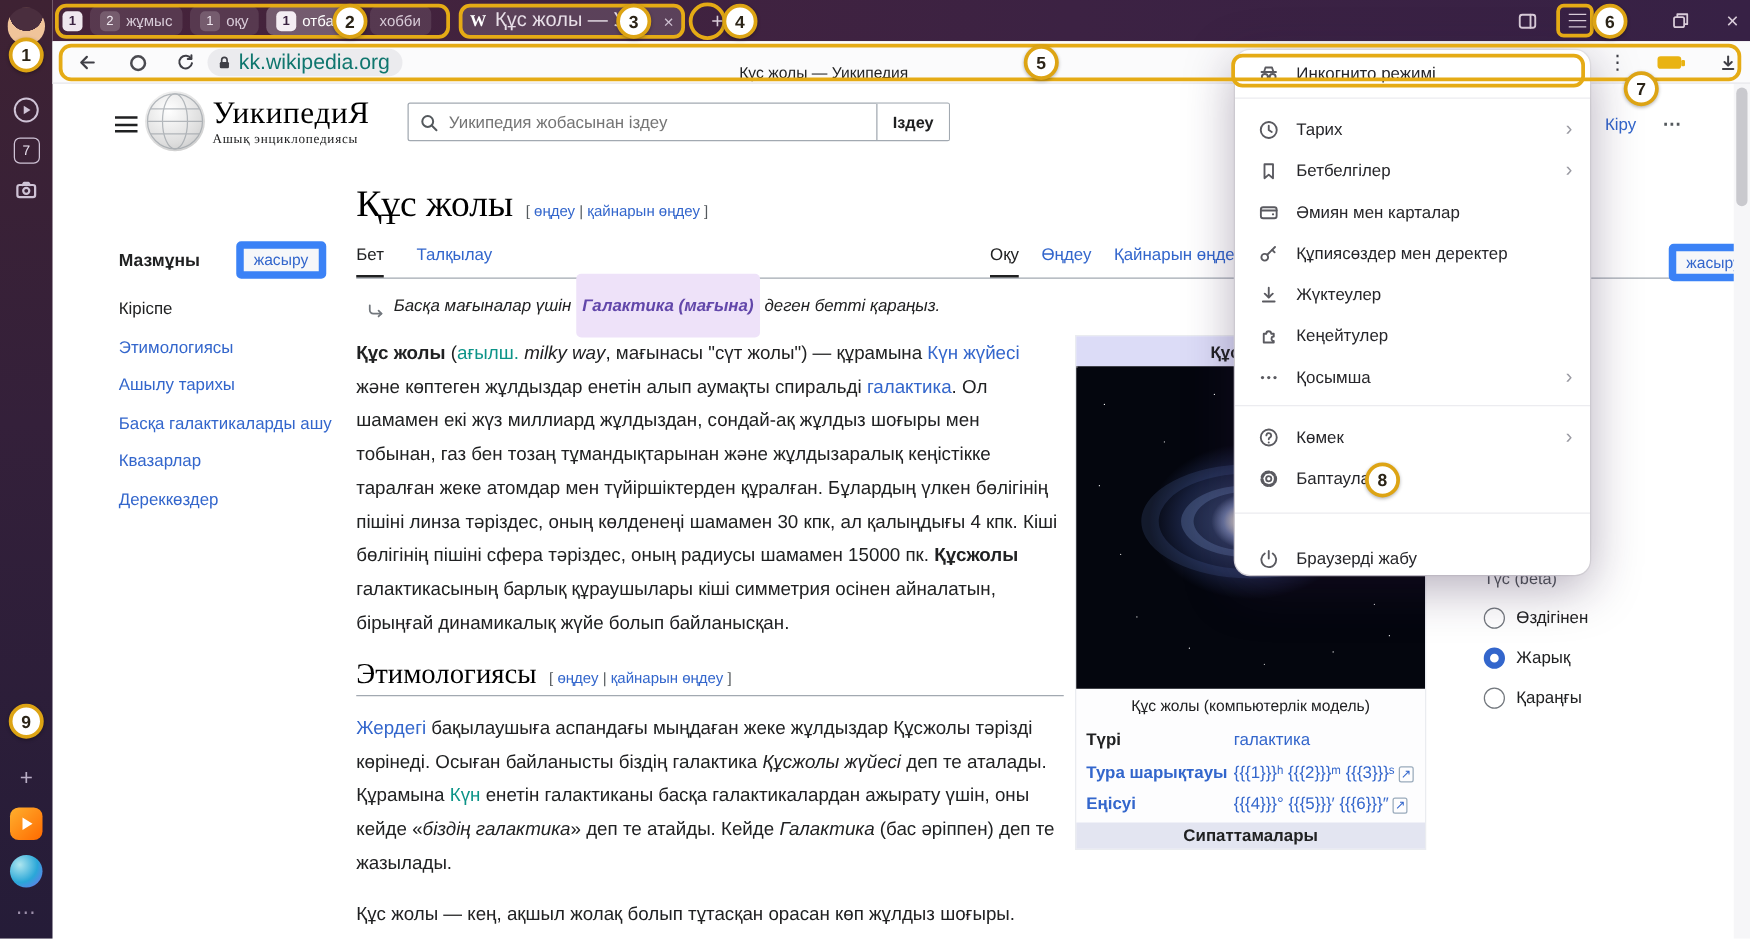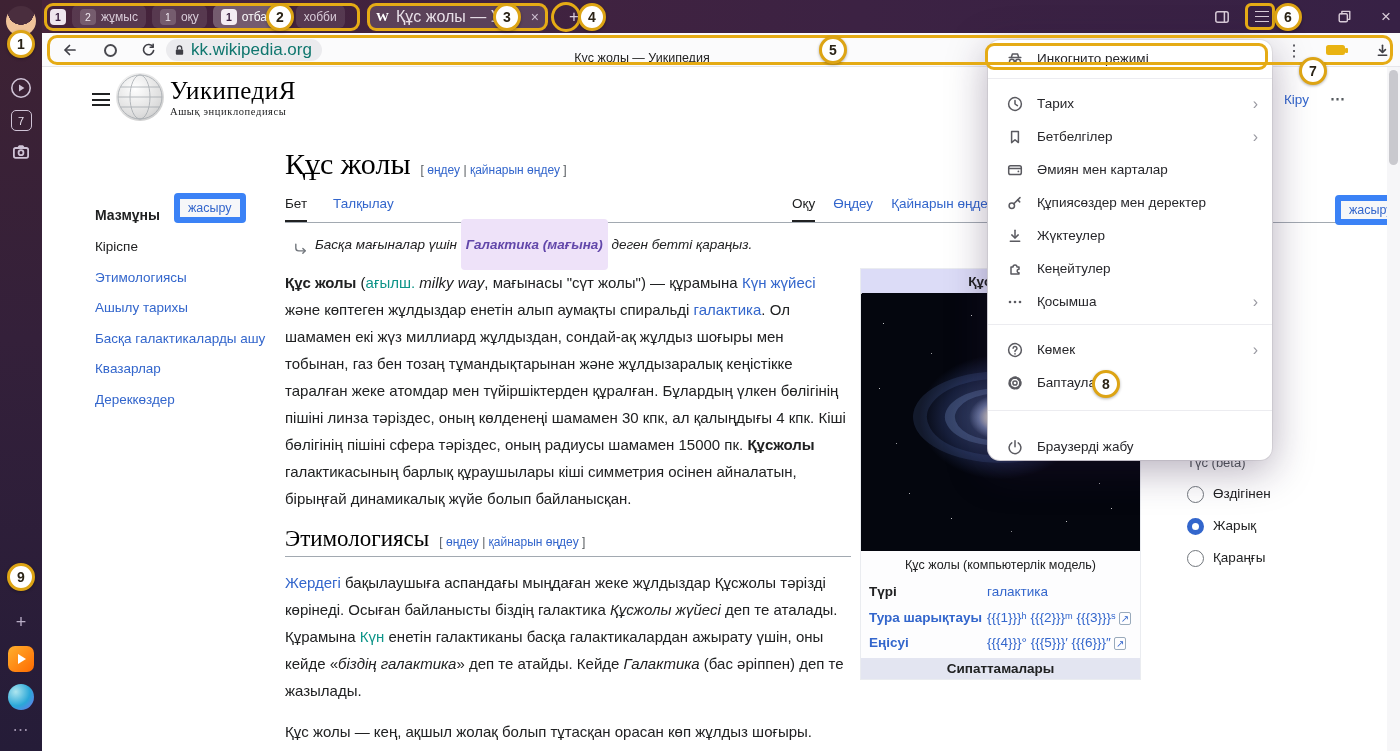--- a/index.html
+++ b/index.html
@@ -34,21 +34,21 @@
   .strip-ic svg{stroke:#d9ccd9;fill:none;stroke-width:1.5;stroke-linecap:round;stroke-linejoin:round}
   .hamb{display:block;width:14px;height:11px;border-top:1.6px solid #d9ccd9;border-bottom:1.6px solid #d9ccd9;position:relative}
   .hamb::after{content:"";position:absolute;left:0;top:3.6px;width:14px;height:1.6px;background:#d9ccd9}
   
   #addressbar{position:absolute;left:42px;top:33px;right:0;height:34px;background:#fbfbfc;border-bottom:1px solid #e6e6ea;z-index:5}
   .addr-ic{position:absolute;top:0;height:34px;display:flex;align-items:center;justify-content:center}
   .addr-ic svg{stroke:#3f3f46;fill:none;stroke-width:1.7;stroke-linecap:round;stroke-linejoin:round}
   .ring-ic{width:13px;height:13px;border:2px solid #4a4a50;border-radius:50%}
   #urlpill{position:absolute;left:124px;top:6px;height:22px;border-radius:11px;background:#ebebee;display:flex;align-items:center;gap:4px;padding:0 10px 0 6px}
   #urlpill .url{font-size:17px;color:#0f766e}
-  #pagetitle{position:absolute;left:440px;top:0;width:320px;height:50px;display:flex;align-items:center;justify-content:center;font-size:12.5px;color:#222}
+  #pagetitle{position:absolute;left:457px;top:0;width:320px;height:50px;display:flex;align-items:center;justify-content:center;font-size:12.5px;color:#222}
   .kebab{font-size:16px;color:#3f3f46}
   .battery{width:19px;height:10px;border-radius:2.5px;background:#e9b312;position:relative}
   .battery::after{content:"";position:absolute;right:-3px;top:2.5px;width:2.5px;height:5px;border-radius:1px;background:#e9b312}
   
   #page{position:absolute;left:42px;top:67px;right:0;bottom:0;background:#fff;z-index:1}
   .wm-hamb{position:absolute;left:50px;top:26px;width:18px;height:13px;border-top:2px solid #202122;border-bottom:2px solid #202122}
   .wm-hamb::after{content:"";position:absolute;left:0;top:3.5px;width:18px;height:2px;background:#202122}
   #logo{position:absolute;left:74px;top:6px;width:48px;height:48px;border-radius:50%;background:radial-gradient(circle at 40% 32%,#ffffff,#dedede 60%,#bcbcbc 100%)}
   #logo svg{position:absolute;left:0;top:0}
   #wordmark{position:absolute;left:128px;top:10px;font-family:"Liberation Serif",serif}
@@ -56,21 +56,21 @@
   #wordmark .wm-s{font-size:10.5px;color:#202122;letter-spacing:.6px;margin-top:1px}
   #searchbox{position:absolute;left:284px;top:15px;width:434px;height:31px;border:1px solid #a2a9b1;border-radius:2px;display:flex;background:#fff}
   #searchbox input{flex:1;border:0;outline:none;font-size:13.5px;padding-left:32px;color:#202122;font-family:"Liberation Sans",sans-serif;background:transparent}
   #searchbox .mag{position:absolute;left:8px;top:7px}
   #searchbox button{width:58px;border:0;border-left:1px solid #a2a9b1;background:#fff;font-weight:bold;font-size:13px;color:#202122;font-family:"Liberation Sans",sans-serif;cursor:pointer}
   .hdr-link{position:absolute;top:25px;font-size:13.5px;color:#3366cc;cursor:pointer}
   .hdr-more{position:absolute;top:23px;font-size:15px;color:#54595d;font-weight:bold;cursor:pointer}
   .hide-chip{font-size:12.5px;color:#3366cc;background:#f6f7f9;border:6px solid #3b82f6;border-radius:4px;padding:2px 8px;cursor:pointer}
   
   #toc{position:absolute;left:53px;top:126px;width:190px}
-  #toc .toc-head{display:flex;align-items:flex-end;gap:14px}
+  #toc .toc-head{display:flex;align-items:center;gap:29px}
   #toc .toc-title{font-size:14px;font-weight:bold}
   #toc ul{list-style:none;margin-top:14px}
   #toc li{font-size:13.5px;line-height:1.45;margin-bottom:11px;cursor:pointer}
   #toc li.cur{color:#202122;font-weight:500}
   #toc li.lnk{color:#3366cc}
   
   #h1row{position:absolute;left:243px;top:80px;display:flex;align-items:baseline;gap:10px}
   #h1row h1{font-family:"Liberation Serif",serif;font-weight:normal;font-size:30px;color:#000}
   .editlinks{font-size:12px;color:#54595d}
   .editlinks a{color:#3366cc;cursor:pointer;text-decoration:none}
@@ -262,20 +262,32 @@
           <circle cx="24" cy="24" r="22"></circle>
           <ellipse cx="24" cy="24" rx="10" ry="22"></ellipse>
           <path d="M2 24h44M4.5 14h39M4.5 34h39"></path>
         </g>
       </svg>
   </div>
   <div id="wordmark">
     <div class="wm-t">УикипедиЯ</div>
     <div class="wm-s">Ашық энциклопедиясы</div>
   </div>
+  <div id="searchbox">
+    <span class="mag">
+      <svg width="17" height="17" viewBox="0 0 18 18">
+          <g stroke="#54595d" fill="none" stroke-width="1.7" stroke-linecap="round">
+            <circle cx="7.6" cy="7.6" r="4.6"></circle>
+            <path d="M11.2 11.2 15 15"></path>
+          </g>
+        </svg>
+    </span>
+    <input type="text" placeholder="Уикипедия жобасынан іздеу" style="">
+    <button>Іздеу</button>
+  </div>
   <span class="hdr-link" style="left:1180px">Тіркелу</span>
   <span class="hdr-link" style="left:1242px">Кіру</span>
   <span class="hdr-more" style="left:1288px">⋯</span>
 
   <div id="toc">
     <div class="toc-head">
       <span class="toc-title">Мазмұны</span>
       <span class="hide-chip">жасыру</span>
     </div>
     <ul>

